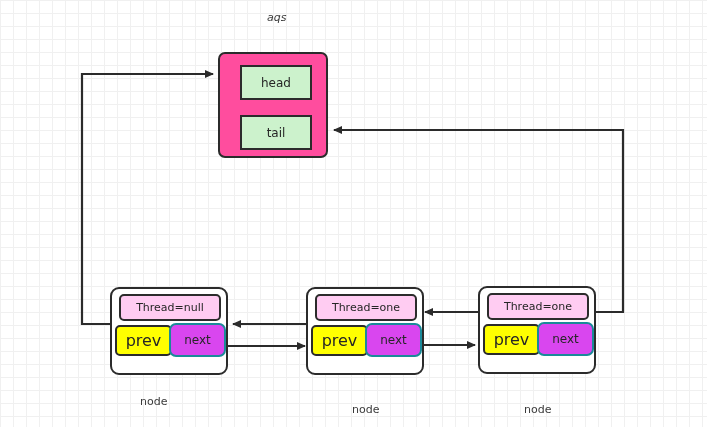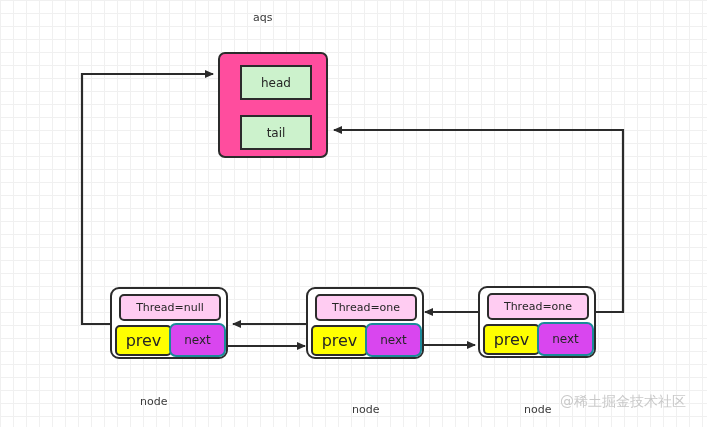--- a/index.html
+++ b/index.html
@@ -56,21 +56,21 @@
     font-size: 12px;
     color: #262626;
   }
   .aqs-field.head { top: 11px; }
   .aqs-field.tail { top: 61px; }
 
   
   .node {
     position: absolute;
     width: 118px;
-    height: 72px;
+    height: 88px;
     background: #ffffff;
     border: 2.5px solid #2b2b2b;
     border-radius: 9px;
     box-sizing: border-box;
   }
   .node .thread {
     position: absolute;
     left: 7px;
     top: 5px;
     width: 102px;
@@ -164,21 +164,21 @@
 
     <g>
       <path d="M478,312 L425,312" fill="none" stroke="#2b2b2b" stroke-width="2.2" marker-end="url(#arrowhead)"></path>
     </g>
 
     <g>
       <path d="M418,345 L475,345" fill="none" stroke="#2b2b2b" stroke-width="2.2" marker-end="url(#arrowhead)"></path>
     </g>
   </svg>
 
-  <div class="label" style="left:253px; top:11px;">aqs</div>
+  <div class="label" style="left:267px; top:11px;font-style:italic;">aqs</div>
 
   <div class="aqs-box">
     <div class="aqs-field head">head</div>
     <div class="aqs-field tail">tail</div>
   </div>
 
   <div class="node" style="left:110px; top:287px;">
     <div class="thread">Thread=null</div>
     <div class="prev">prev</div>
     <div class="next">next</div>
@@ -192,15 +192,14 @@
   </div>
   <div class="label" style="left:352px; top:403px;">node</div>
 
   <div class="node" style="left:478px; top:286px;">
     <div class="thread">Thread=one</div>
     <div class="prev">prev</div>
     <div class="next">next</div>
   </div>
   <div class="label" style="left:524px; top:403px;">node</div>
 
-  <div class="watermark" style="left:560px; top:393px;">@稀土掘金技术社区</div>
 
 </div>
 
 </body></html>

